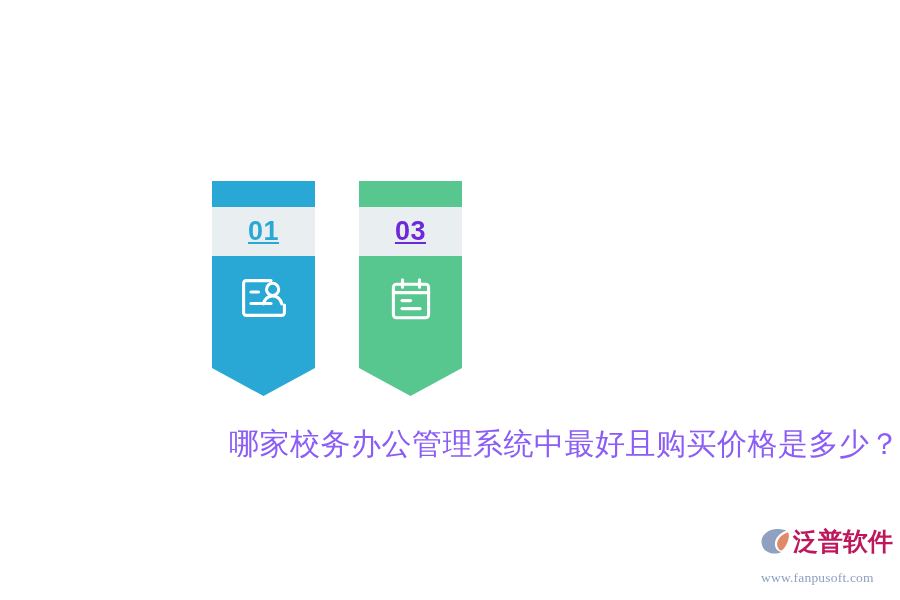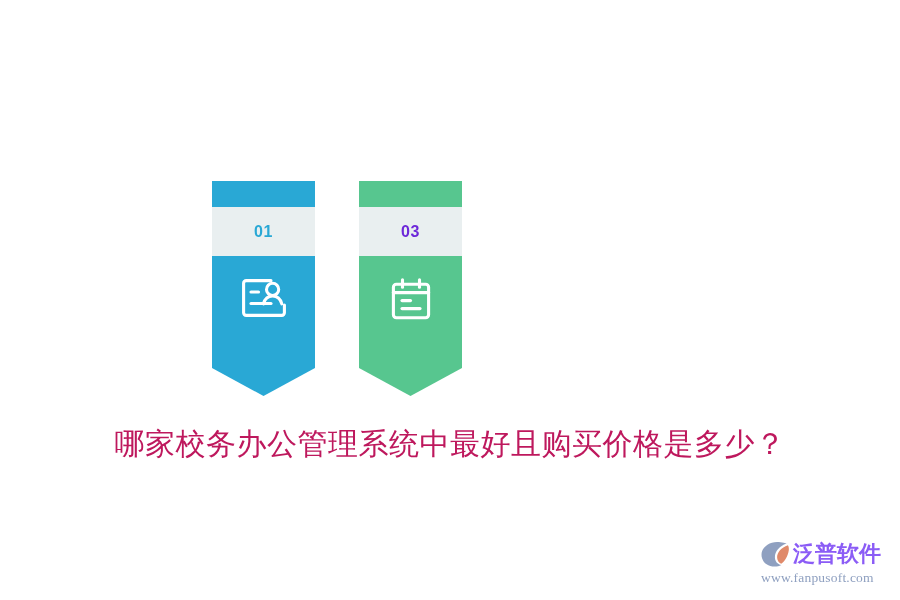--- a/index.html
+++ b/index.html
@@ -48,24 +48,25 @@
     position:absolute;
     left:0; top:26px;
     width:103px; height:49px;
     background:#e9eff0;
     display:flex;
     align-items:center;
     justify-content:center;
   }
 
   .banner-num {
-    font-size:16px;
+    font-size:27px;
     font-weight:bold;
     letter-spacing:0.5px;
     line-height:1;
+    text-decoration:underline;
   }
 
   
   .banner-body {
     position:absolute;
     left:0; top:75px;
     width:103px; height:140px;
     -webkit-clip-path: polygon(0 0, 100% 0, 100% 80%, 50% 100%, 0 80%);
     clip-path: polygon(0 0, 100% 0, 100% 80%, 50% 100%, 0 80%);
   }
@@ -79,25 +80,25 @@
     justify-content:center;
   }
 
   .banner-icon svg { display:block; }
 
   
   #headline {
     position:absolute;
     left:0; top:424px;
     width:900px;
-    text-align:center;
+    text-align:right;
     font-family:"Liberation Serif", "DejaVu Serif", serif;
     font-size:30px;
     line-height:40px;
-    color:#be185d;
+    color:#8b5cf6;
     letter-spacing:0.5px;
     white-space:nowrap;
   }
 
   
   #logo {
     position:absolute;
     right:8px;
     bottom:14px;
     display:flex;
@@ -110,34 +111,34 @@
     display:flex;
     align-items:center;
     gap:3px;
     height:30px;
   }
 
   #logo-mark { width:30px; height:28px; display:block; }
 
   #logo-name {
     font-family:"Liberation Serif", "DejaVu Serif", serif;
-    font-size:22px;
+    font-size:25px;
     font-weight:bold;
-    color:#8b5cf6;
+    color:#be185d;
     line-height:1;
     letter-spacing:0px;
     white-space:nowrap;
   }
 
   #logo-url {
     font-family:"Liberation Serif", "DejaVu Serif", serif;
     font-size:13.5px;
     color:#8fa0c0;
     letter-spacing:0.2px;
-    margin-top:1px;
+    margin-top:14px;
     margin-left:1px;
     white-space:nowrap;
   }
 </style>
 </head>
 <body>
 
 <div id="stage">
 
   <div id="banner-row">

